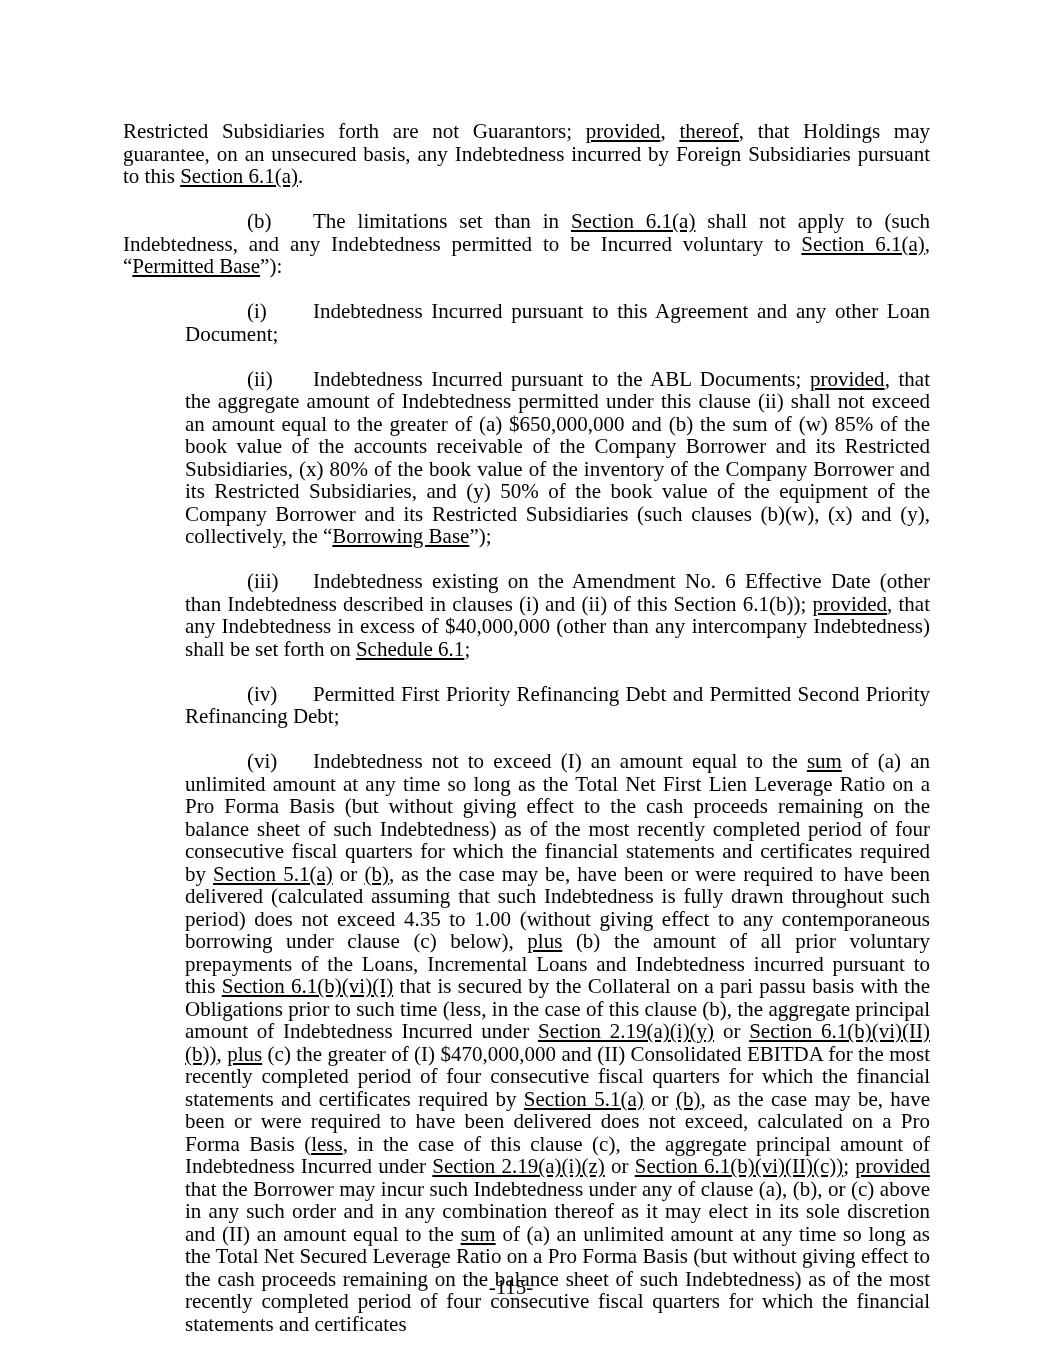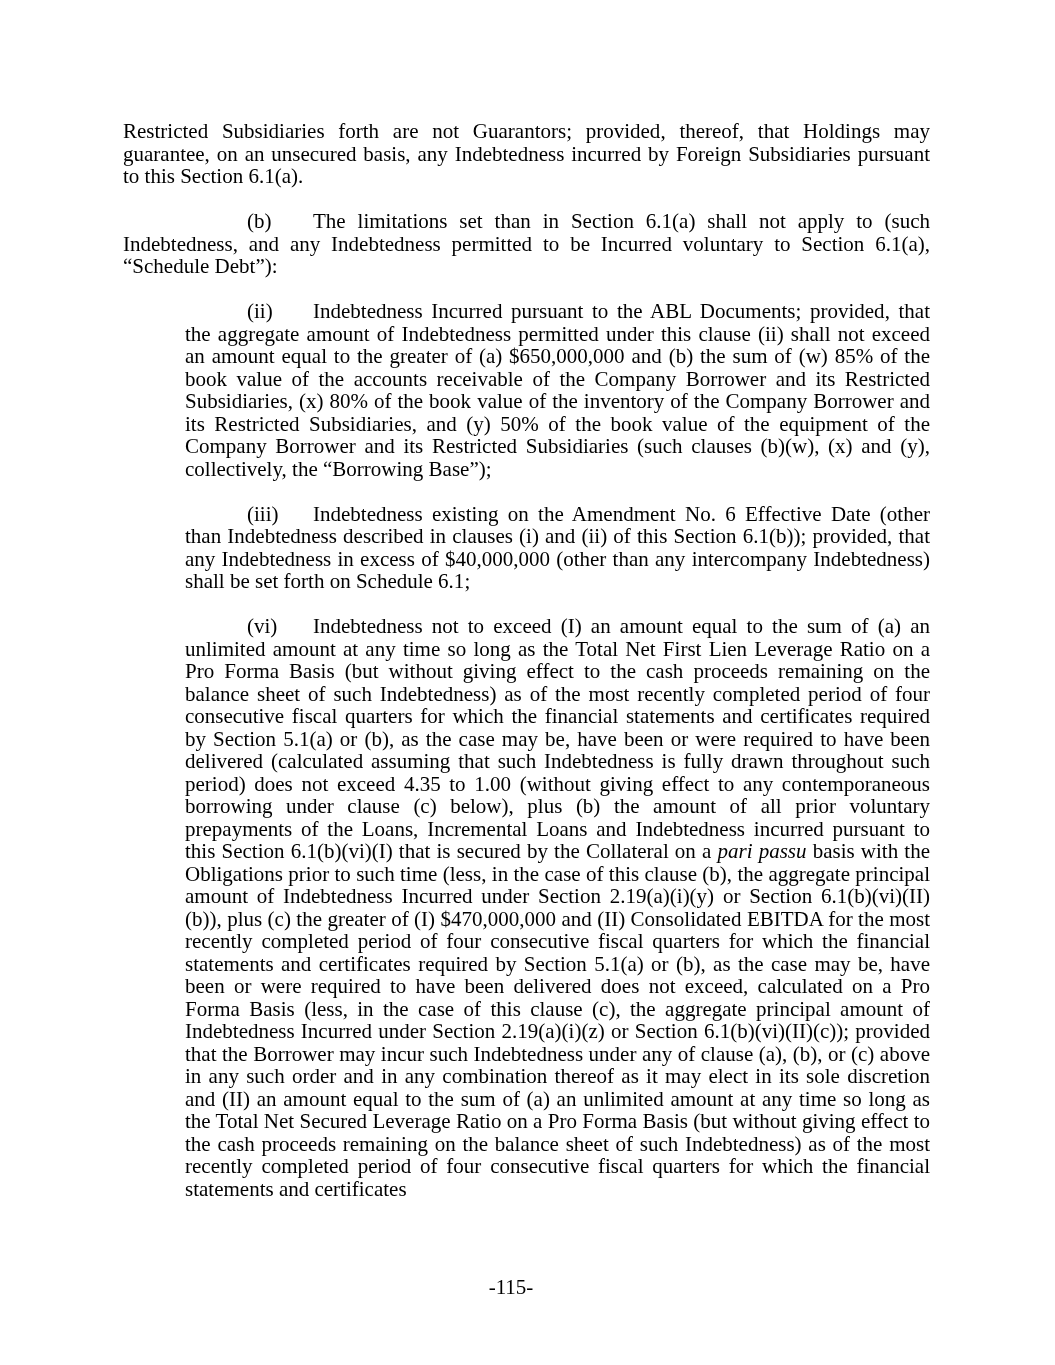--- a/index.html
+++ b/index.html
@@ -24,34 +24,36 @@
     width: 807px;
   }
   p.para {
     margin: 0 0 22.5px 0;
     text-align: justify;
   }
   p.flush { text-indent: 0; }
   p.level1 { text-indent: 124px; }
   p.level2 { margin-left: 62px; text-indent: 62px; }
   .label { display: inline-block; width: 66px; text-indent: 0; }
-  .u { text-underline-offset: 2px; }
-  .i { font-style: italic; }
+  .u { text-decoration: underline; text-underline-offset: 2px; }
+  .i { }
   .page-number {
     position: absolute;
     top: 1276px;
     left: 0;
     width: 1022px;
     text-align: center;
   }
 </style>
 </head>
 <body>
 
 <div class="doc-body">
     <p class="para flush"><span>Restricted Subsidiaries forth are not Guarantors; </span><span class="u">provided</span><span>, </span><span class="u">thereof</span><span>, that Holdings may guarantee, on an unsecured basis, any Indebtedness incurred by Foreign Subsidiaries pursuant to this </span><span class="u">Section 6.1(a)</span><span>.</span></p>
-    <p class="para level1"><span class="label">(b)</span><span>The limitations set than in </span><span class="u">Section 6.1(a)</span><span> shall not apply to (such Indebtedness, and any Indebtedness permitted to be Incurred voluntary to </span><span class="u">Section 6.1(a)</span><span>, “</span><span class="u">Schedule Debt</span><span>”):</span></p>
+    <p class="para level1"><span class="label">(b)</span><span>The limitations set than in </span><span class="u">Section 6.1(a)</span><span> shall not apply to (such Indebtedness, and any Indebtedness permitted to be Incurred voluntary to </span><span class="u">Section 6.1(a)</span><span>, “</span><span class="u">Permitted Base</span><span>”):</span></p>
+    <p class="para level2"><span class="label">(i)</span><span>Indebtedness Incurred pursuant to this Agreement and any other Loan Document;</span></p>
     <p class="para level2"><span class="label">(ii)</span><span>Indebtedness Incurred pursuant to the ABL Documents; </span><span class="u">provided</span><span>, that the aggregate amount of Indebtedness permitted under this clause (ii) shall not exceed an amount equal to the greater of (a) $650,000,000 and (b) the sum of (w) 85% of the book value of the accounts receivable of the Company Borrower and its Restricted Subsidiaries, (x) 80% of the book value of the inventory of the Company Borrower and its Restricted Subsidiaries, and (y) 50% of the book value of the equipment of the Company Borrower and its Restricted Subsidiaries (such clauses (b)(w), (x) and (y), collectively, the “</span><span class="u">Borrowing Base</span><span>”);</span></p>
     <p class="para level2"><span class="label">(iii)</span><span>Indebtedness existing on the Amendment No. 6 Effective Date (other than Indebtedness described in clauses (i) and (ii) of this Section 6.1(b)); </span><span class="u">provided</span><span>, that any Indebtedness in excess of $40,000,000 (other than any intercompany Indebtedness) shall be set forth on </span><span class="u">Schedule 6.1</span><span>;</span></p>
+    <p class="para level2"><span class="label">(iv)</span><span>Permitted First Priority Refinancing Debt and Permitted Second Priority Refinancing Debt;</span></p>
     <p class="para level2"><span class="label">(vi)</span><span>Indebtedness not to exceed (I) an amount equal to the </span><span class="u">sum</span><span> of (a) an unlimited amount at any time so long as the Total Net First Lien Leverage Ratio on a Pro Forma Basis (but without giving effect to the cash proceeds remaining on the balance sheet of such Indebtedness) as of the most recently completed period of four consecutive fiscal quarters for which the financial statements and certificates required by </span><span class="u">Section 5.1(a)</span><span> or </span><span class="u">(b)</span><span>, as the case may be, have been or were required to have been delivered (calculated assuming that such Indebtedness is fully drawn throughout such period) does not exceed 4.35 to 1.00 (without giving effect to any contemporaneous borrowing under clause (c) below), </span><span class="u">plus</span><span> (b) the amount of all prior voluntary prepayments of the Loans, Incremental Loans and Indebtedness incurred pursuant to this </span><span class="u">Section 6.1(b)(vi)(I)</span><span> that is secured by the Collateral on a </span><span class="i">pari passu</span><span> basis with the Obligations prior to such time (less, in the case of this clause (b), the aggregate principal amount of Indebtedness Incurred under </span><span class="u">Section 2.19(a)(i)(y)</span><span> or </span><span class="u">Section 6.1(b)(vi)(II)(b))</span><span>, </span><span class="u">plus</span><span> (c) the greater of (I) $470,000,000 and (II) Consolidated EBITDA for the most recently completed period of four consecutive fiscal quarters for which the financial statements and certificates required by </span><span class="u">Section 5.1(a)</span><span> or </span><span class="u">(b)</span><span>, as the case may be, have been or were required to have been delivered does not exceed, calculated on a Pro Forma Basis (</span><span class="u">less</span><span>, in the case of this clause (c), the aggregate principal amount of Indebtedness Incurred under </span><span class="u">Section 2.19(a)(i)(z)</span><span> or </span><span class="u">Section 6.1(b)(vi)(II)(c))</span><span>; </span><span class="u">provided</span><span> that the Borrower may incur such Indebtedness under any of clause (a), (b), or (c) above in any such order and in any combination thereof as it may elect in its sole discretion and (II) an amount equal to the </span><span class="u">sum</span><span> of (a) an unlimited amount at any time so long as the Total Net Secured Leverage Ratio on a Pro Forma Basis (but without giving effect to the cash proceeds remaining on the balance sheet of such Indebtedness) as of the most recently completed period of four consecutive fiscal quarters for which the financial statements and certificates</span></p>
   </div>
 
 <div class="page-number">-115-</div>
 
 </body></html>

